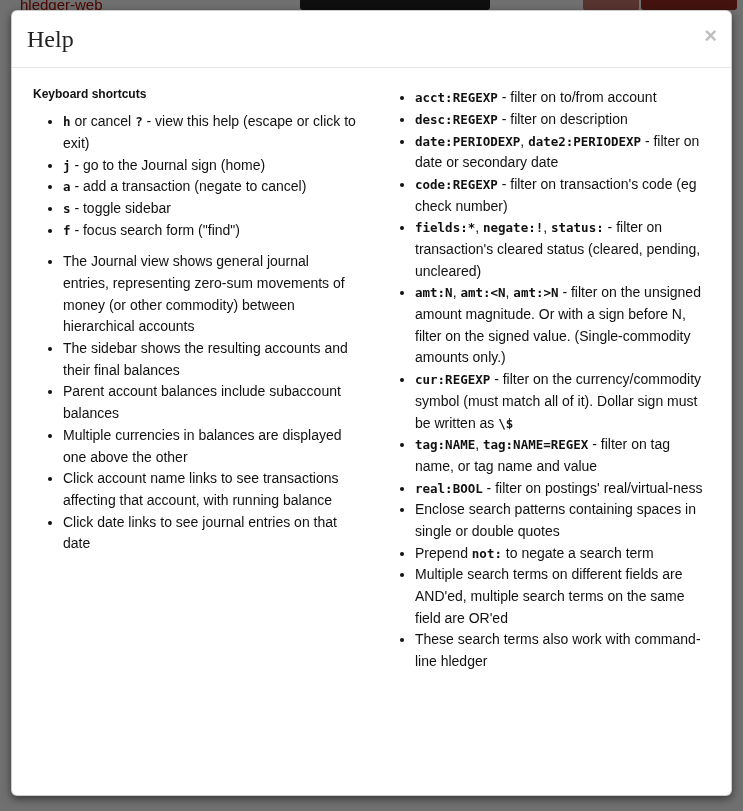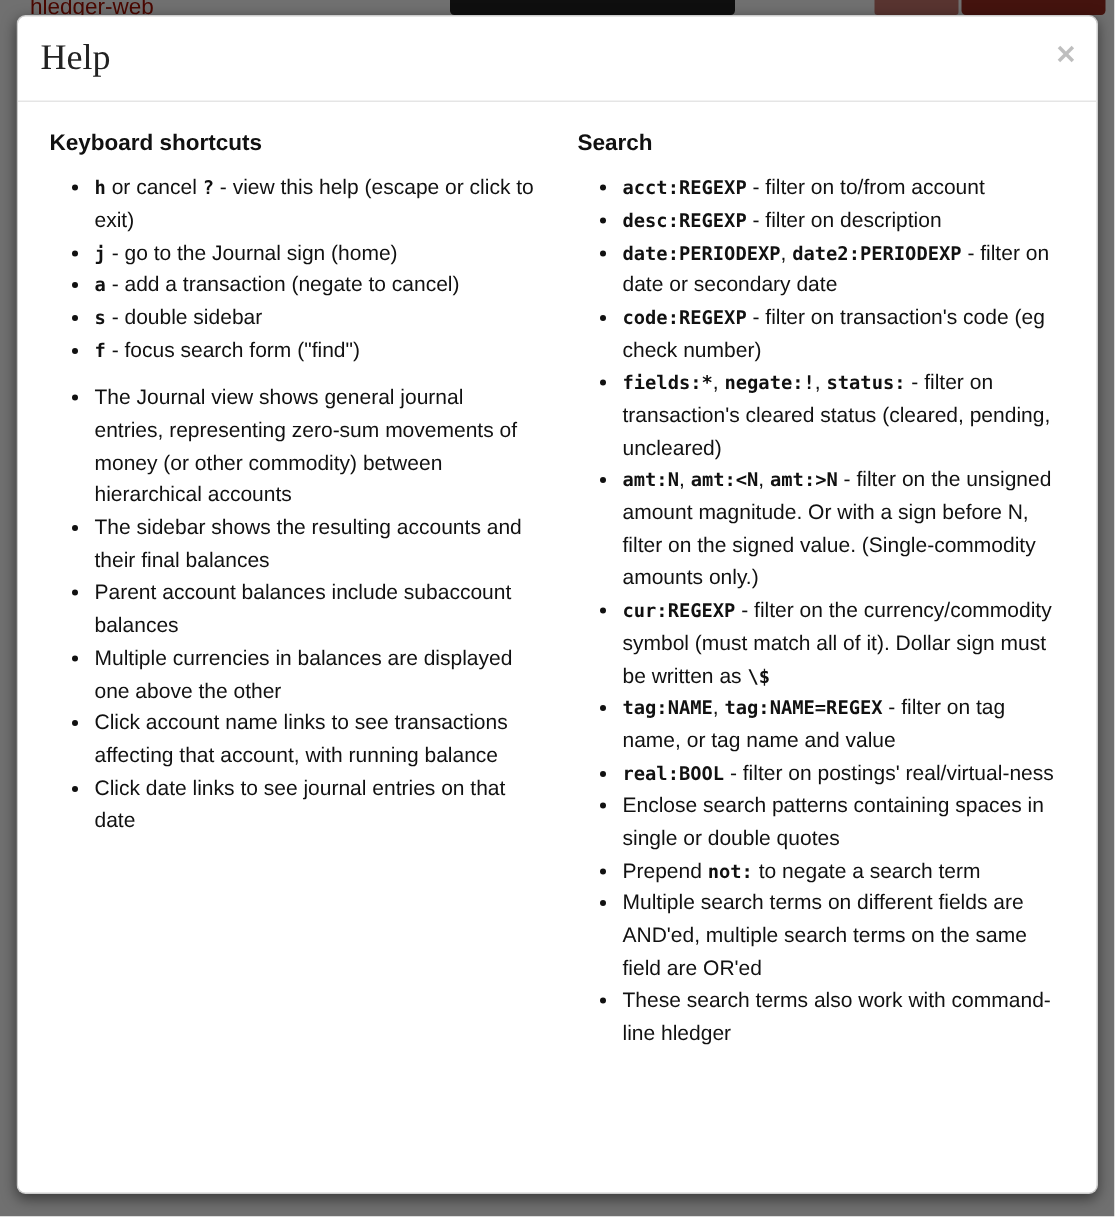--- a/index.html
+++ b/index.html
@@ -56,21 +56,21 @@
     color: #000; opacity: 0.25;
     font-family: "Liberation Sans", sans-serif;
   }
   .modal-body {
     padding: 19px 21px 20px;
     display: flex; gap: 27px;
   }
   .col { flex: 1; min-width: 0; }
 
   .section-heading {
-    font-size: 15px; font-weight: bold; color: #111;
+    font-size: 12px; font-weight: bold; color: #111;
     margin: 20px 0 10px;
   }
   .col .section-heading:first-child { margin-top: 0; }
 
   .help-list {
     margin: 0 0 10px; padding-left: 30px;
     font-size: 14px; line-height: 1.55; color: #111;
     list-style: disc;
   }
   .help-list li { margin: 0; }
@@ -99,34 +99,33 @@
     <button class="close">×</button>
     <h2 class="modal-title">Help</h2>
   </div>
   <div class="modal-body">
     <div class="col" id="col-left">
         <h3 class="section-heading">Keyboard shortcuts</h3>
         <ul class="help-list">
           <li><code>h</code><span> or cancel </span><code>?</code><span> - view this help (escape or click to exit)</span></li>
           <li><code>j</code><span> - go to the Journal sign (home)</span></li>
           <li><code>a</code><span> - add a transaction (negate to cancel)</span></li>
-          <li><code>s</code><span> - double sidebar</span></li>
+          <li><code>s</code><span> - toggle sidebar</span></li>
           <li><code>f</code><span> - focus search form ("find")</span></li>
         </ul>
         <ul class="help-list">
           <li><span>The Journal view shows general journal entries, representing zero-sum movements of money (or other commodity) between hierarchical accounts</span></li>
           <li><span>The sidebar shows the resulting accounts and their final balances</span></li>
           <li><span>Parent account balances include subaccount balances</span></li>
           <li><span>Multiple currencies in balances are displayed one above the other</span></li>
           <li><span>Click account name links to see transactions affecting that account, with running balance</span></li>
           <li><span>Click date links to see journal entries on that date</span></li>
         </ul>
       </div>
     <div class="col" id="col-right">
-        <h3 class="section-heading">Search</h3>
         <ul class="help-list">
           <li><code>acct:REGEXP</code><span> - filter on to/from account</span></li>
           <li><code>desc:REGEXP</code><span> - filter on description</span></li>
           <li><code>date:PERIODEXP</code><span>, </span><code>date2:PERIODEXP</code><span> - filter on date or secondary date</span></li>
           <li><code>code:REGEXP</code><span> - filter on transaction's code (eg check number)</span></li>
           <li><code>fields:*</code><span>, </span><code>negate:!</code><span>, </span><code>status:</code><span> - filter on transaction's cleared status (cleared, pending, uncleared)</span></li>
           <li><code>amt:N</code><span>, </span><code>amt:&lt;N</code><span>, </span><code>amt:&gt;N</code><span> - filter on the unsigned amount magnitude. Or with a sign before N, filter on the signed value. (Single-commodity amounts only.)</span></li>
           <li><code>cur:REGEXP</code><span> - filter on the currency/commodity symbol (must match all of it). Dollar sign must be written as </span><code>\$</code></li>
           <li><code>tag:NAME</code><span>, </span><code>tag:NAME=REGEX</code><span> - filter on tag name, or tag name and value</span></li>
           <li><code>real:BOOL</code><span> - filter on postings' real/virtual-ness</span></li>

